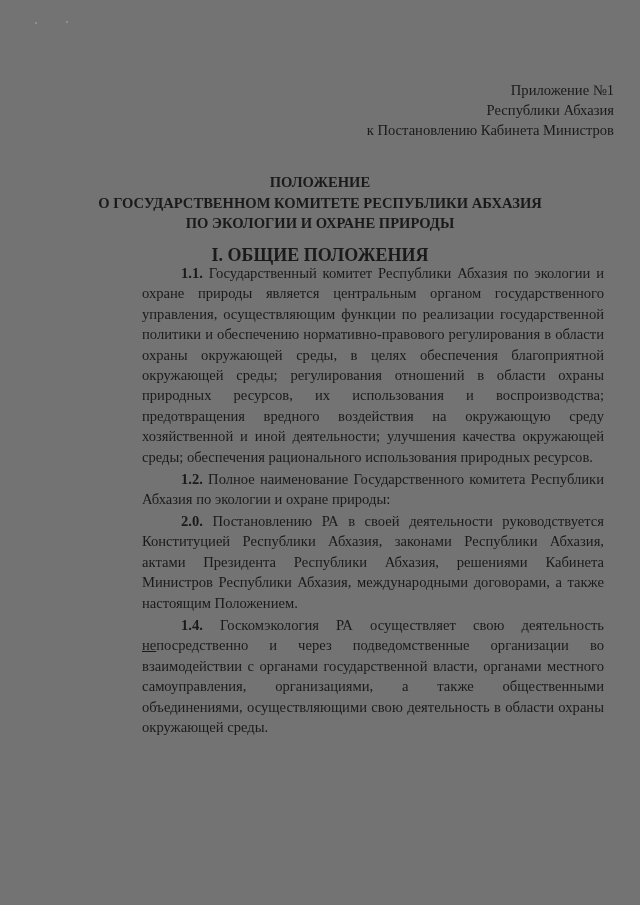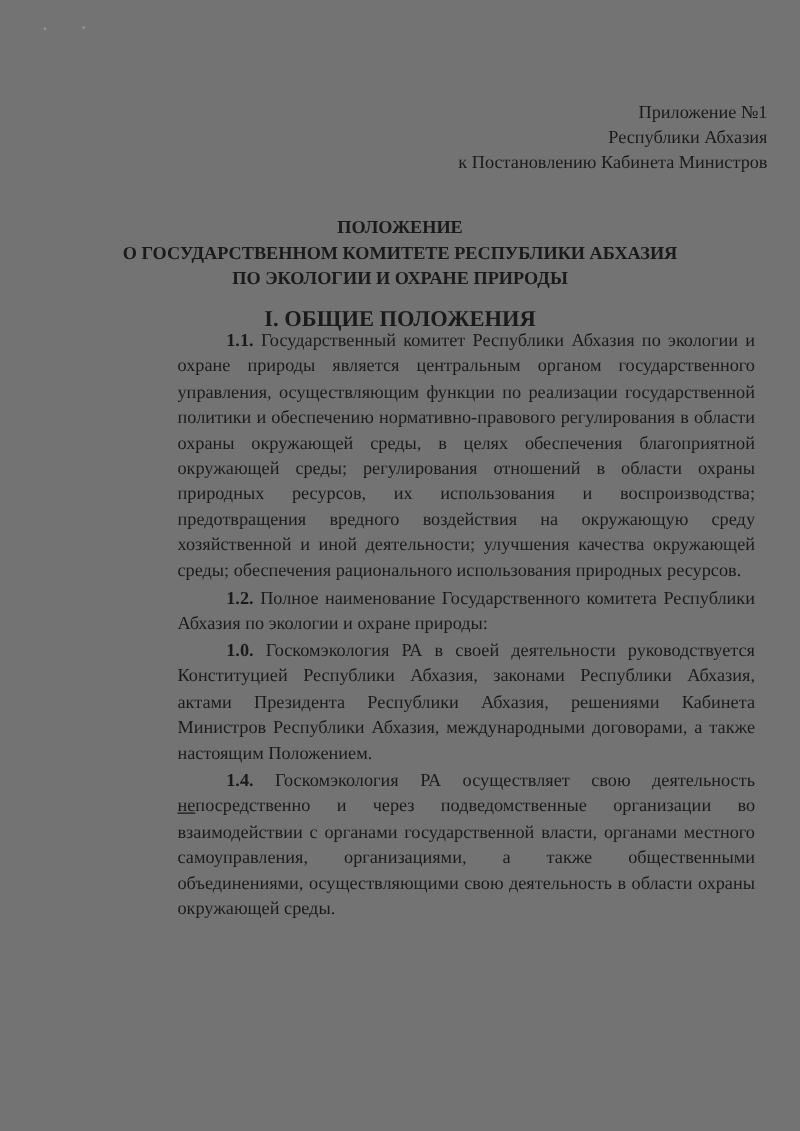--- a/index.html
+++ b/index.html
@@ -94,17 +94,17 @@
   <div class="section-heading">I. ОБЩИЕ ПОЛОЖЕНИЯ</div>
 
   <div class="body">
     <p class="para"><span class="num">1.1.</span><span> Государственный комитет Республики Абхазия по экологии и охране природы является центральным органом государственного управления, осуществляющим функции по реализации государственной политики и обеспечению нормативно-правового регулирования в области охраны окружающей среды, в целях обеспечения благоприятной окружающей среды; регулирования отношений в области охраны природных ресурсов, их использования и воспроизводства; предотвращения вредного воздействия на окружающую среду хозяйственной и иной деятельности; улучшения качества окружающей среды; обеспечения рационального использования природных ресурсов.</span></p>
 
     <p class="para tight"><span class="num">1.2.</span><span> Полное наименование Государственного комитета Республики Абхазия по экологии и охране природы:</span></p>
 
 
 
 
-    <p class="para"><span class="num">1.0.</span><span> Госкомэкология РА в своей деятельности руководствуется Конституцией Республики Абхазия, законами Республики Абхазия, актами Президента Республики Абхазия, решениями Кабинета Министров Республики Абхазия, международными договорами, а также настоящим Положением.</span></p>
+    <p class="para"><span class="num">2.0.</span><span> Постановлению РА в своей деятельности руководствуется Конституцией Республики Абхазия, законами Республики Абхазия, актами Президента Республики Абхазия, решениями Кабинета Министров Республики Абхазия, международными договорами, а также настоящим Положением.</span></p>
 
     <p class="para"><span class="num">1.4.</span><span> Госкомэкология РА осуществляет свою деятельность </span><span class="underline">не</span><span>посредственно и через подведомственные организации во взаимодействии с органами государственной власти, органами местного самоуправления, организациями, а также общественными объединениями, осуществляющими свою деятельность в области охраны окружающей среды.</span></p>
   </div>
 </div>
 
 </body></html>

